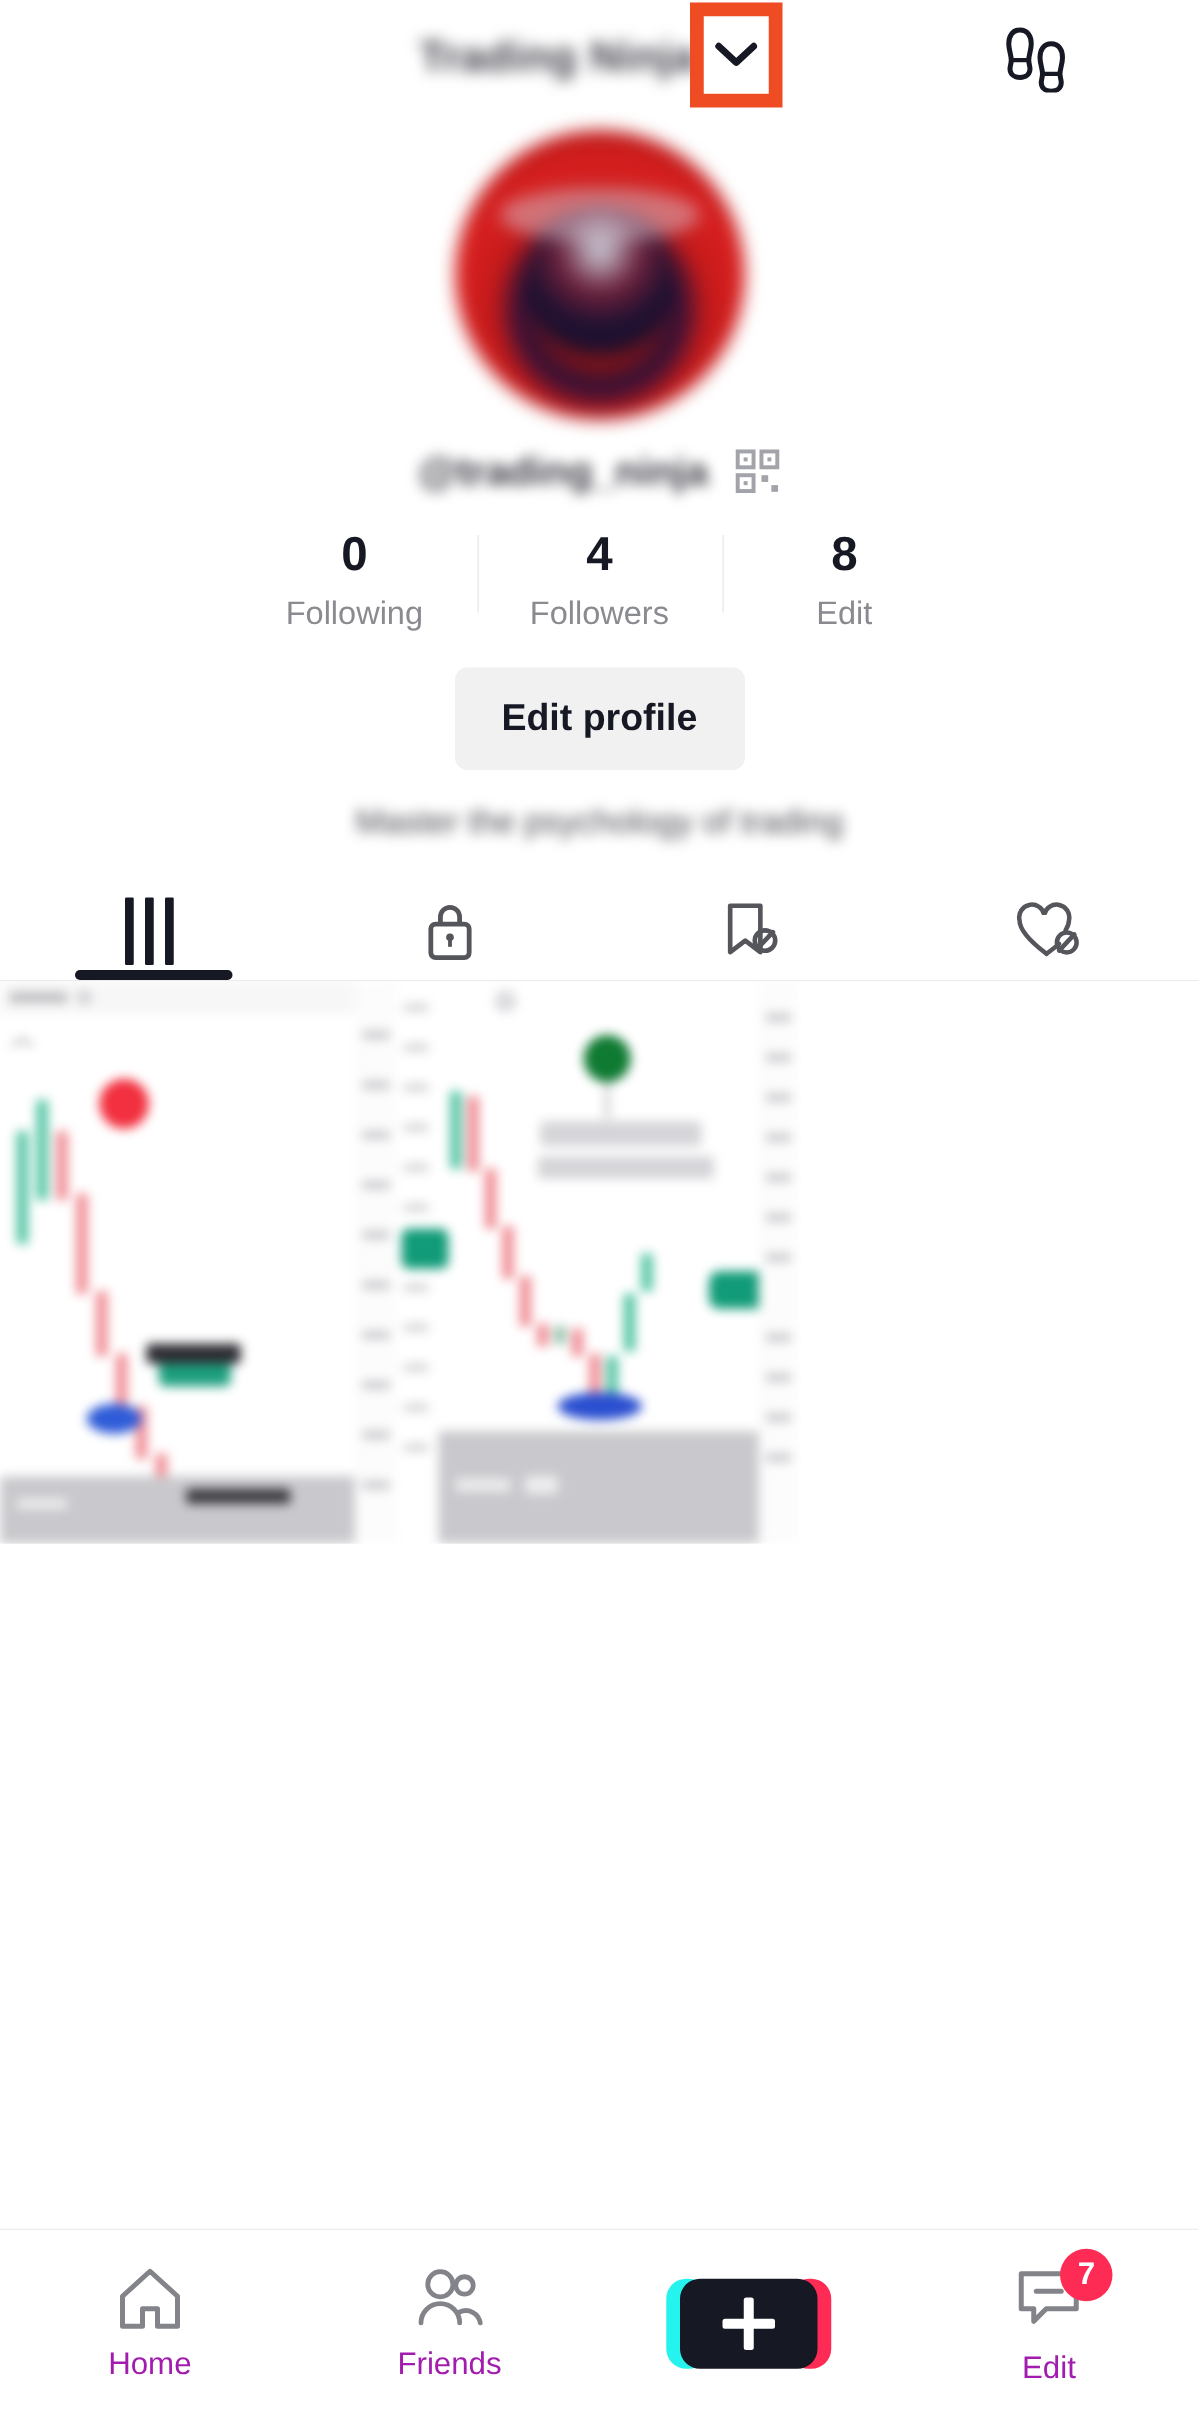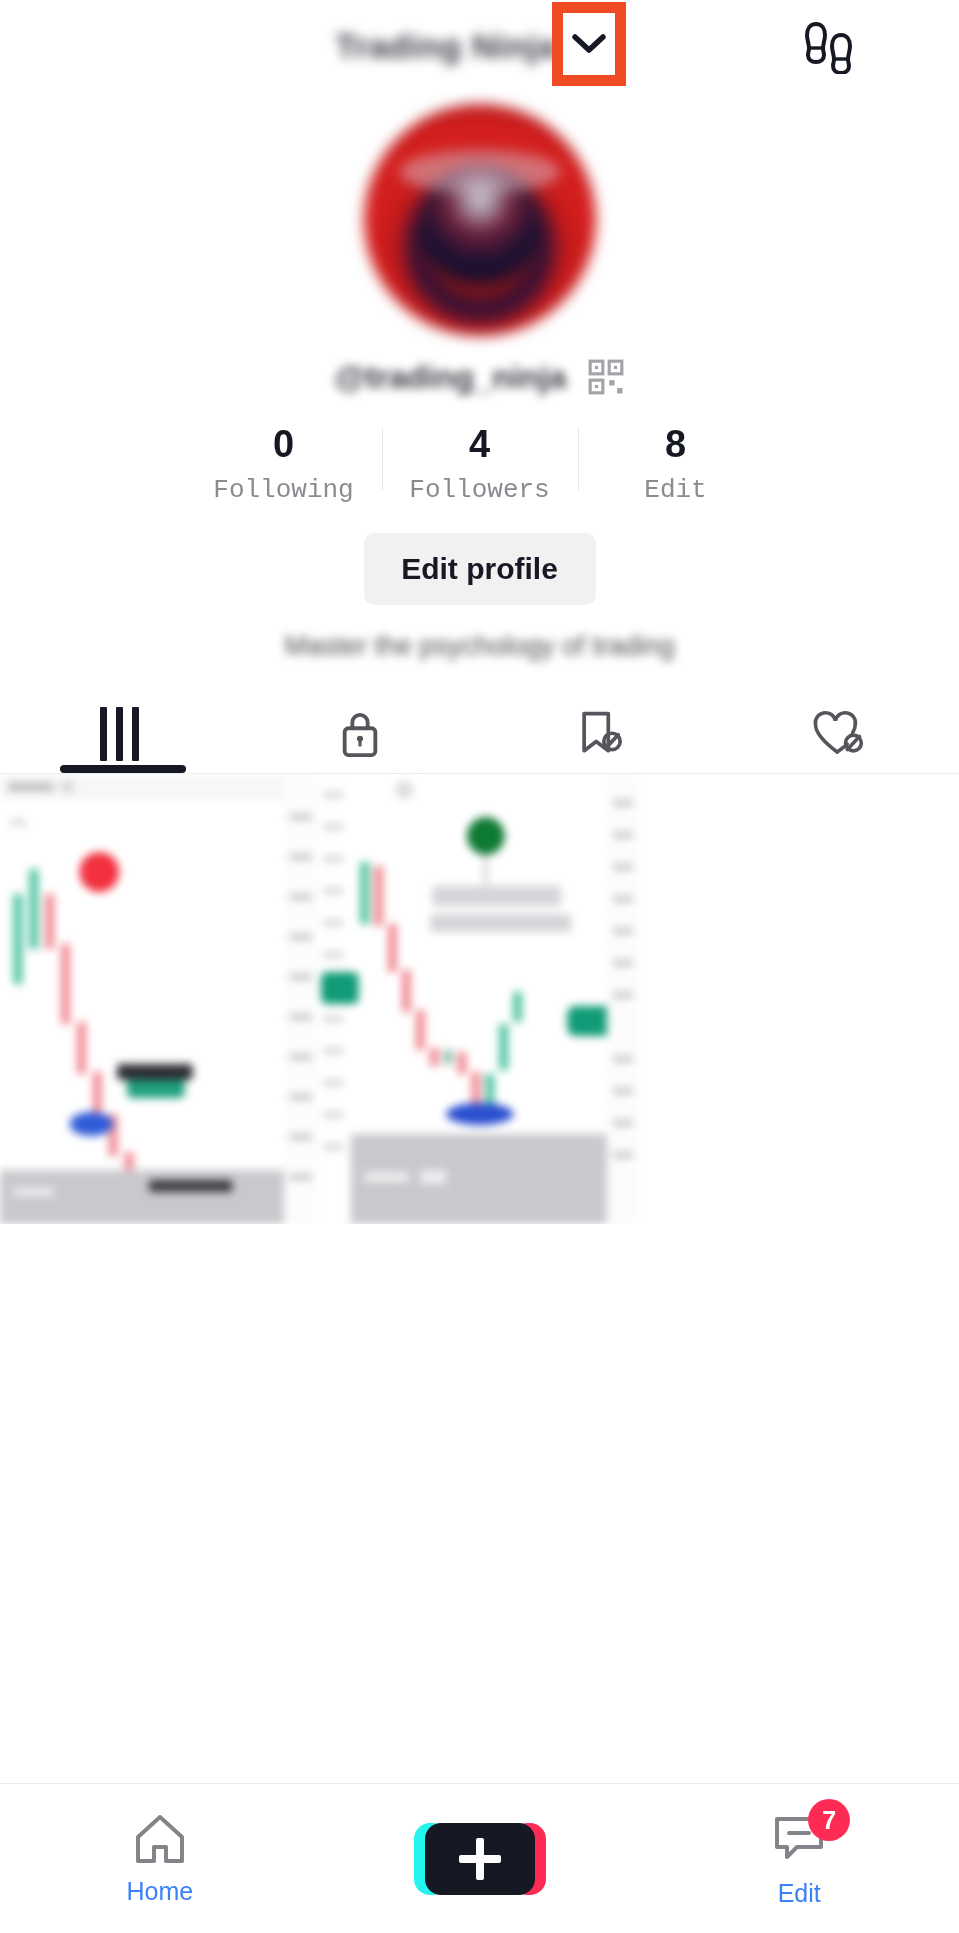--- a/index.html
+++ b/index.html
@@ -101,36 +101,36 @@
   }
   .qr-icon { width:38px; height:38px; opacity:.78; }
 
   
   .stats {
     margin-top:26px;
     display:flex; align-items:center; justify-content:center;
   }
   .stat { width:196px; text-align:center; position:relative; }
   .stat-value { font-size:38px; font-weight:700; color:#161823; line-height:1.18; }
-  .stat-label { font-size:26px; color:#8a8b91; margin-top:8px;font-family:Liberation Mono, monospace; }
+  .stat-label { font-size:26px; color:#8a8b91; margin-top:8px; }
   .stat + .stat::before {
     content:"";
     position:absolute; left:0; top:6px;
     width:1px; height:62px; background:#e6e6e8;
   }
 
   
   .actions {
     margin-top:28px;
     display:flex; justify-content:center; gap:26px;
   }
   .btn {
     background:#f1f1f2;
     border:none; border-radius:10px;
-    height:72px;
+    height:82px;
     min-width:232px;
     padding:0 34px;
     font-size:30px; font-weight:700; color:#161823;
     font-family:"Liberation Sans", sans-serif;
     cursor:pointer;
   }
 
   
   .bio {
     margin-top:26px;
@@ -191,21 +191,21 @@
     border-top:1px solid #ededef;
     display:flex; align-items:center;
   }
   .nav-item {
     flex:1;
     display:flex; flex-direction:column;
     align-items:center; justify-content:center;
     gap:10px; cursor:pointer;
     position:relative;
   }
-  .nav-label { font-size:25px; color:#3b82f6; }
+  .nav-label { font-size:25px; color:#a21caf; }
   .nav-item.active .nav-label { color:#161823; font-weight:700; }
   .create-btn {
     width:110px; height:72px;
     border-radius:16px;
     background:#161823;
     position:relative;
     display:flex; align-items:center; justify-content:center;
   }
   .create-btn::before, .create-btn::after {
     content:"";
@@ -464,20 +464,29 @@
 
   <div class="bottom-nav">
 
     <div class="nav-item">
       <svg width="56" height="56" viewBox="0 0 28 28">
         <path d="M3 13 L14 3 L25 13 V25 H17 V18 H11 V25 H3 Z" fill="none" stroke="#83848a" stroke-width="2" stroke-linejoin="round"></path>
       </svg>
       <div class="nav-label">Home</div>
     </div>
 
+    <div class="nav-item">
+      <svg width="58" height="56" viewBox="0 0 30 28">
+        <circle cx="11" cy="8" r="5.2" fill="none" stroke="#83848a" stroke-width="2"></circle>
+        <circle cx="21" cy="8.5" r="3.6" fill="none" stroke="#83848a" stroke-width="2"></circle>
+        <path d="M3 24 a8 8 0 0 1 16 0" fill="none" stroke="#83848a" stroke-width="2" stroke-linecap="round"></path>
+        <path d="M19 19.5 a6 6 0 0 1 8.5 4.5" fill="none" stroke="#83848a" stroke-width="2" stroke-linecap="round"></path>
+      </svg>
+      <div class="nav-label">Friends</div>
+    </div>
 
     <div class="nav-item">
       <div class="create-wrap">
         <div class="create-btn">
           <div class="plus"></div>
         </div>
       </div>
     </div>
 
     <div class="nav-item">

